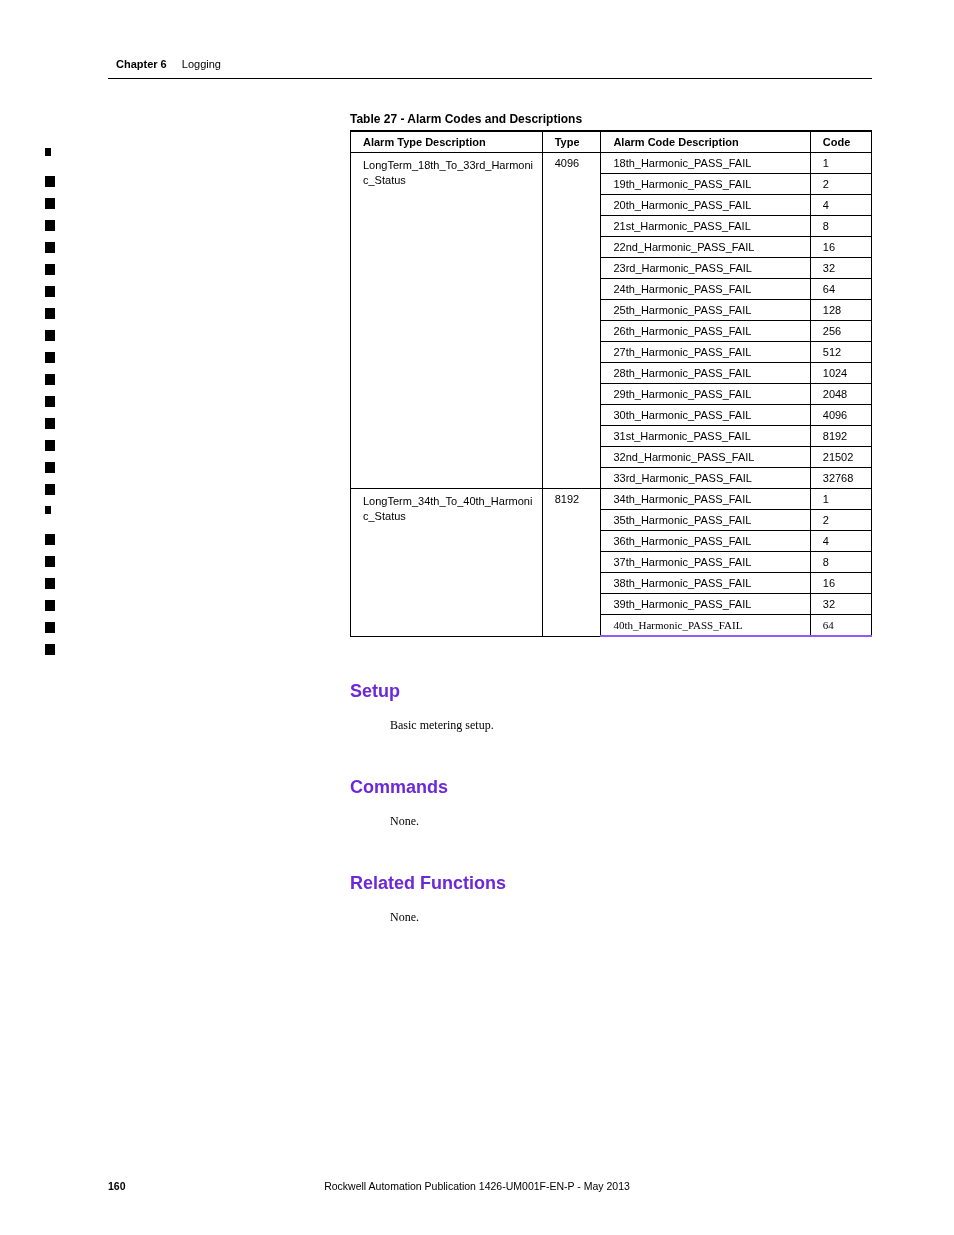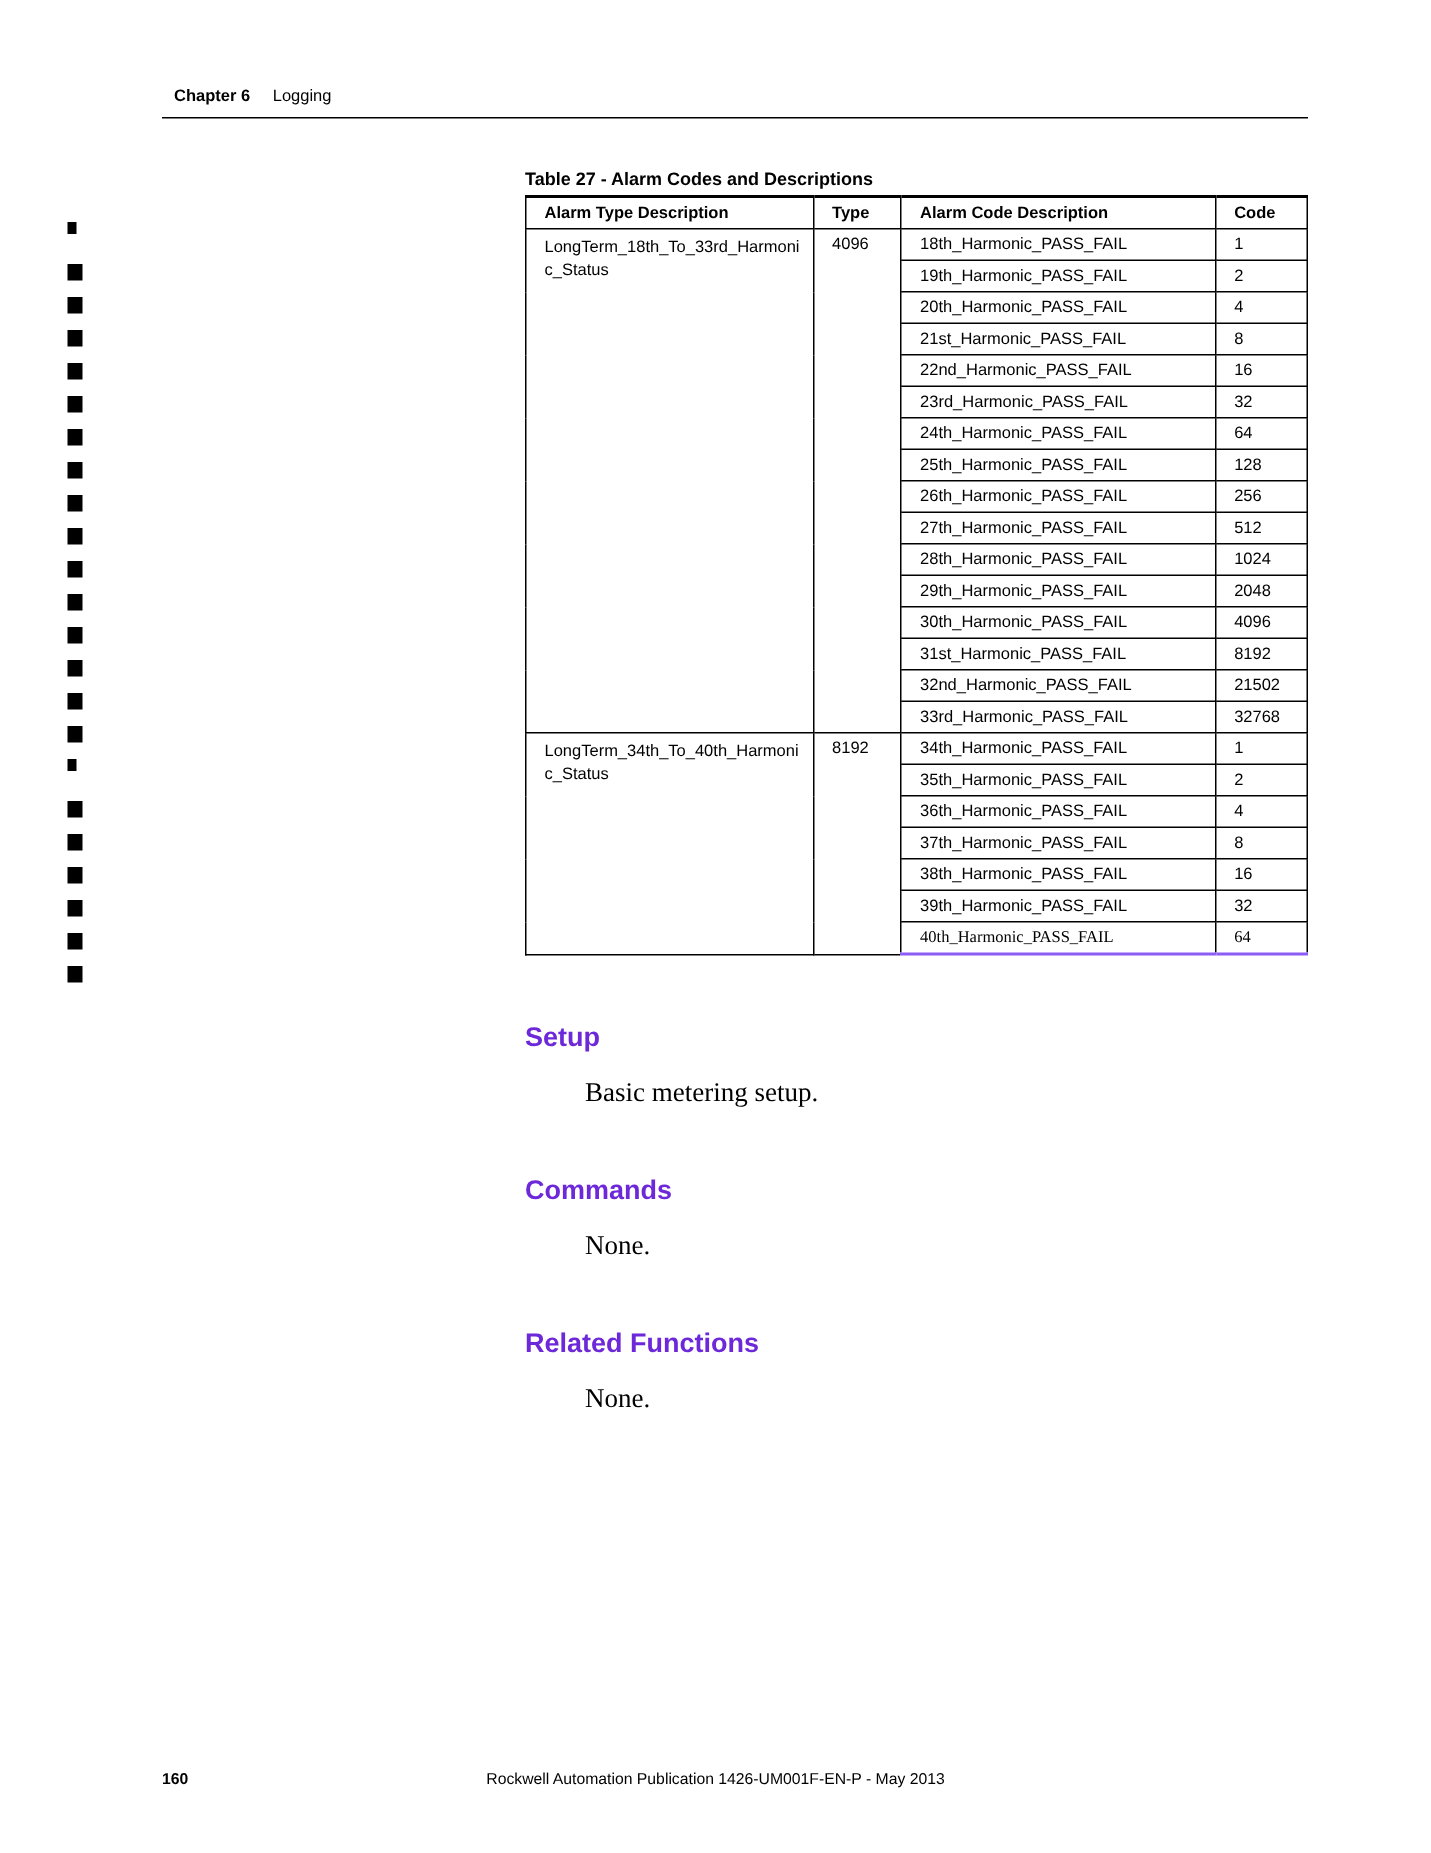--- a/index.html
+++ b/index.html
@@ -82,21 +82,21 @@
     font-size: 18px;
     color: #6d28d9;
     margin-top: 44px;
     margin-bottom: 16px;
   }
   .section-heading.first {
     margin-top: 44px;
   }
   .body-text {
     font-family: Georgia, "Times New Roman", serif;
-    font-size: 18px;
+    font-size: 12px;
     margin-left: 40px;
     margin-bottom: 10px;
   }
   .footer {
     position: absolute;
     bottom: 55px;
     left: 0;
     width: 954px;
     font-size: 10.5px;
   }

